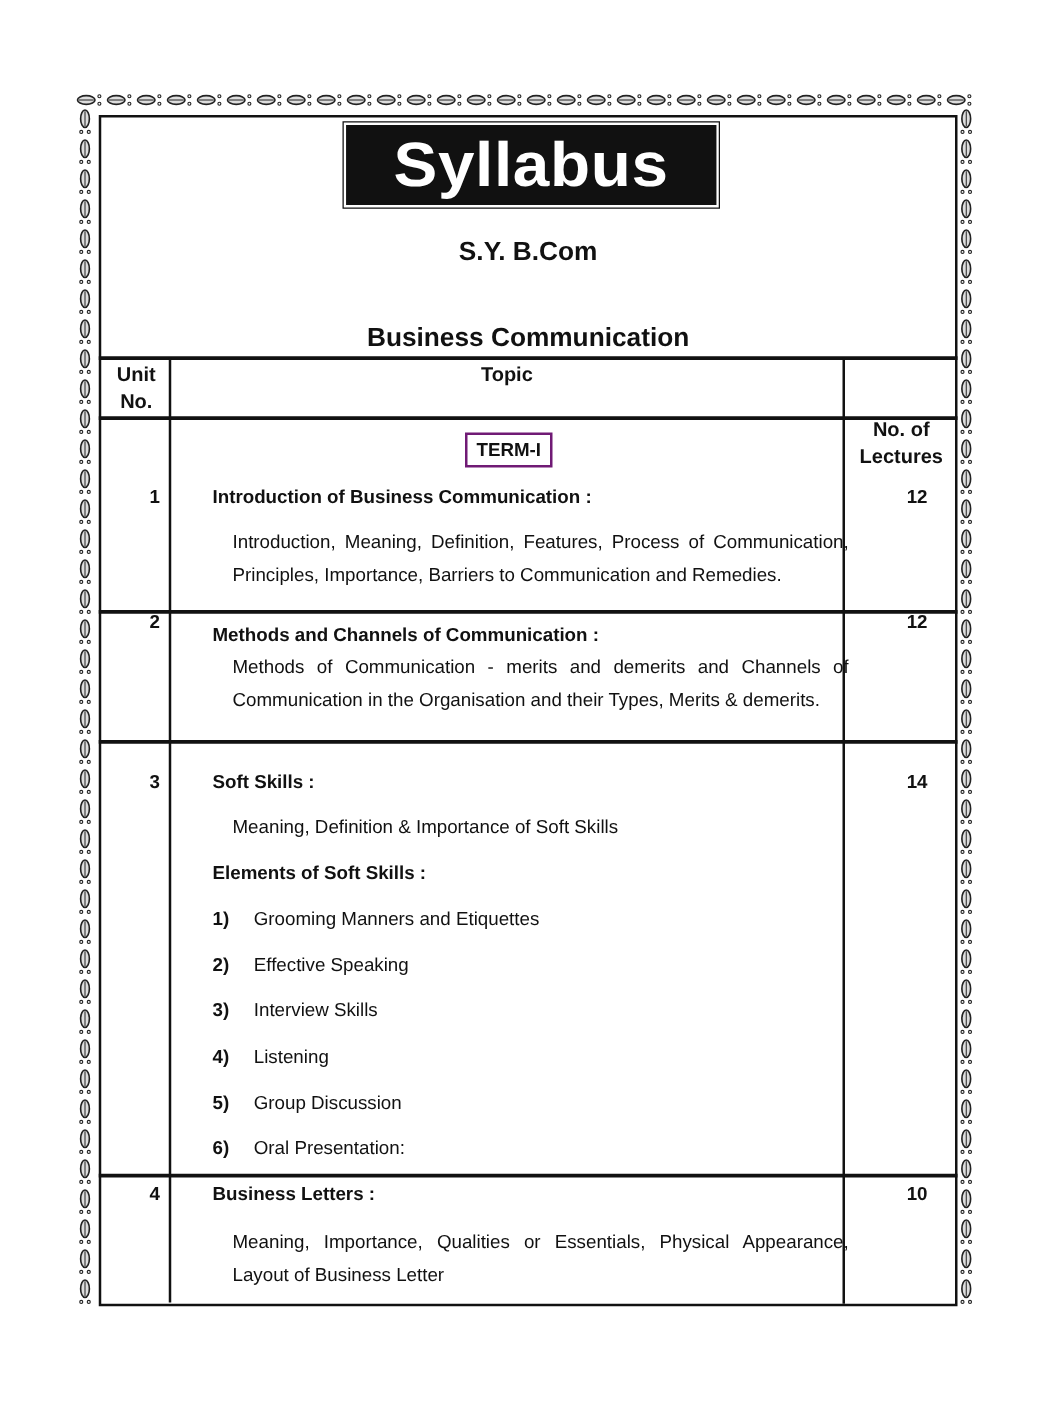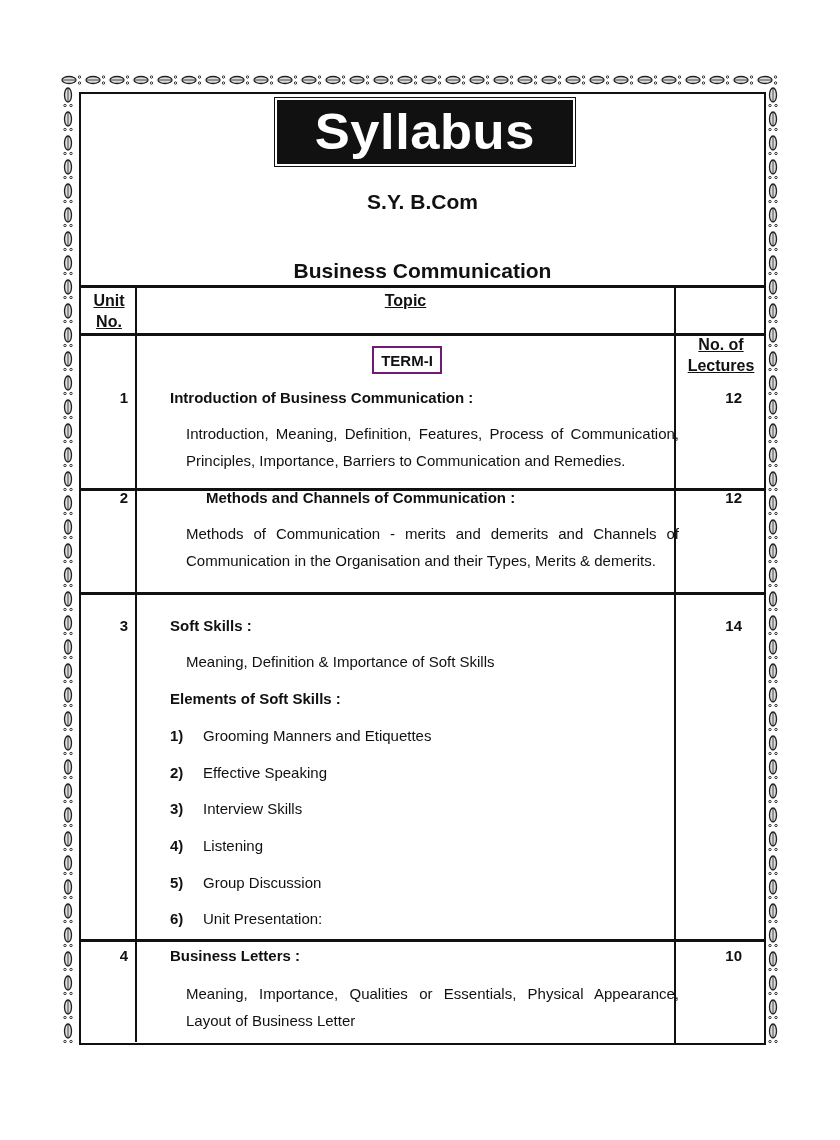--- a/index.html
+++ b/index.html
@@ -8,21 +8,21 @@
   .frame { position:absolute; left:79px; top:92px; width:687px; height:953px;
            border:2.5px solid #111; box-sizing:border-box; }
   .title-box { position:absolute; left:277px; top:100px; width:296px; height:64px;
                background:#111; border:2px solid #111; outline:1.5px solid #111; outline-offset:2px;
                box-sizing:border-box; display:flex; align-items:center; justify-content:center; }
   .title-box span { color:#fff; font-weight:bold; font-size:50px; letter-spacing:0.5px;
                     font-family:"Liberation Sans", sans-serif; transform:scaleX(1.05); }
   .subtitle { position:absolute; left:79px; width:687px; text-align:center; font-weight:bold; font-size:21px; }
   .hline { position:absolute; left:79px; width:687px; height:2.5px; background:#111; }
   .vline { position:absolute; width:2px; background:#111; }
-  .hdr { position:absolute; font-weight:bold; font-size:16px; text-align:center; line-height:21px;text-decoration:underline; }
+  .hdr { position:absolute; font-weight:bold; font-size:16px; text-align:center; line-height:21px; }
   .term { position:absolute; left:372px; top:346px; width:70px; height:28px; border:2px solid #701a75;
           box-sizing:border-box; display:flex; align-items:center; justify-content:center;
           font-weight:bold; font-size:15px; }
   .unitno { position:absolute; left:82px; width:46px; text-align:right; font-weight:bold; font-size:15px; }
   .lec { position:absolute; left:680px; width:62px; text-align:right; font-weight:bold; font-size:15px; }
   .topic-head { position:absolute; left:170px; font-weight:bold; font-size:15px; }
   .topic-text { position:absolute; left:186px; width:493px; font-size:15px; line-height:27px; text-align:justify; }
   .item { position:absolute; left:170px; font-size:15px; }
   .item .num { display:inline-block; width:33px; font-weight:bold; }
 </style>
@@ -189,32 +189,32 @@
 </div>
 
 <div class="term">TERM-I</div>
 
 <div class="unitno" style="top:389px;">1</div>
 <div class="topic-head" style="top:389px;">Introduction of Business Communication :</div>
 <div class="topic-text" style="top:420px;">Introduction, Meaning, Definition, Features, Process of Communication, Principles, Importance, Barriers to Communication and Remedies.</div>
 <div class="lec" style="top:389px;">12</div>
 
 <div class="unitno" style="top:489px;">2</div>
-<div class="topic-head" style="top:489px;margin-left:36px;">Methods and Channels of Communication :</div>
+<div class="topic-head" style="top:500px;">Methods and Channels of Communication :</div>
 <div class="topic-text" style="top:520px; height:72px; overflow:hidden;">Methods of Communication - merits and demerits and Channels of Communication in the Organisation and their Types, Merits &amp; demerits.</div>
 <div class="lec" style="top:489px;">12</div>
 
 <div class="unitno" style="top:617px;">3</div>
 <div class="topic-head" style="top:617px;">Soft Skills :</div>
 <div class="topic-text" style="top:648px;">Meaning, Definition &amp; Importance of Soft Skills</div>
 <div class="topic-head" style="top:690px;">Elements of Soft Skills :</div>
 <div class="item" style="top:727px;"><span class="num">1)</span><span>Grooming Manners and Etiquettes</span></div>
 <div class="item" style="top:764px;"><span class="num">2)</span><span>Effective Speaking</span></div>
 <div class="item" style="top:800px;"><span class="num">3)</span><span>Interview Skills</span></div>
 <div class="item" style="top:837px;"><span class="num">4)</span><span>Listening</span></div>
 <div class="item" style="top:874px;"><span class="num">5)</span><span>Group Discussion</span></div>
-<div class="item" style="top:910px;"><span class="num">6)</span><span>Unit Presentation:</span></div>
+<div class="item" style="top:910px;"><span class="num">6)</span><span>Oral Presentation:</span></div>
 <div class="lec" style="top:617px;">14</div>
 
 <div class="unitno" style="top:947px;">4</div>
 <div class="topic-head" style="top:947px;">Business Letters :</div>
 <div class="topic-text" style="top:980px;">Meaning, Importance, Qualities or Essentials, Physical Appearance, Layout of Business Letter</div>
 <div class="lec" style="top:947px;">10</div>
 
 </body></html>

